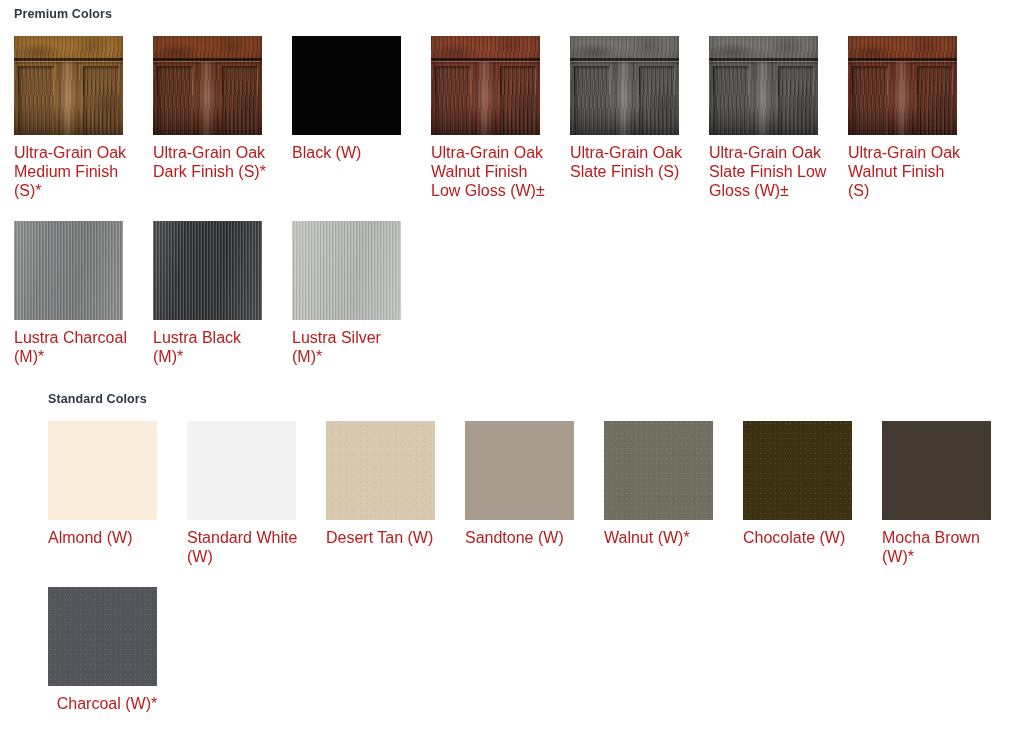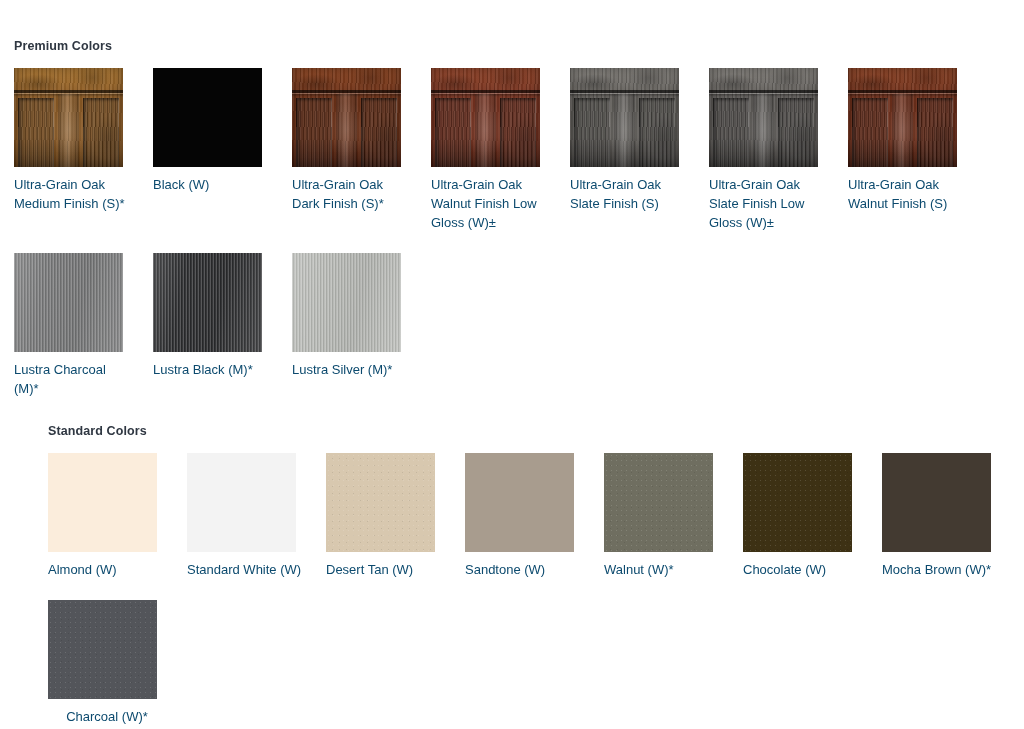--- a/index.html
+++ b/index.html
@@ -13,21 +13,20 @@
     font-family: "Liberation Sans", sans-serif;
     color: #3d4450;
     overflow: hidden;
     position: relative;
   }
   .catalog {
     position: absolute;
     left: 0;
     top: 0;
     width: 1024px;
-    margin-top: 32px;
   }
   .section { position: relative; }
   .section-heading {
     font-size: 12.5px;
     font-weight: bold;
     color: #2f3742;
     letter-spacing: 0.1px;
     padding-left: 14px;
     line-height: 16px;
   }
@@ -42,23 +41,23 @@
     display: block;
   }
   .swatch-chip {
     width: 109px;
     height: 99px;
     position: relative;
     overflow: hidden;
     background: #ffffff;
   }
   .swatch-label {
-    font-size: 13px;
+    font-size: 16px;
     line-height: 19px;
-    color: #0c4a6e;
+    color: #b91c1c;
     width: 118px;
     word-wrap: break-word;
   }
   .grainy::after {
     content: "";
     position: absolute;
     inset: 0;
     opacity: .30;
     background-image:
       radial-gradient(rgba(255,255,255,.45) .6px, transparent .7px),
@@ -177,38 +176,38 @@
               <div class="panel-l"></div>
               <div class="panel-r"></div>
               <div class="stile"></div>
               <div class="vignette"></div>
             </div>
           </div>
           <div class="spacer-sm"></div>
           <div class="swatch-label">Ultra-Grain Oak Medium Finish (S)*</div>
         </div>
         <div class="swatch-cell">
+          <div class="swatch-chip" style="background: linear-gradient(rgb(138, 67, 32) 0%, rgb(107, 49, 24) 30%, rgb(107, 49, 24) 70%, rgb(64, 25, 12) 100%);">
+            <div class="door">
+              <div class="field"></div>
+              <div class="blotch"></div>
+              <div class="rail"></div>
+              <div class="panel-l"></div>
+              <div class="panel-r"></div>
+              <div class="stile"></div>
+              <div class="vignette"></div>
+            </div>
+          </div>
+          <div class="spacer-sm"></div>
+          <div class="swatch-label">Ultra-Grain Oak Dark Finish (S)*</div>
+        </div>
+        <div class="swatch-cell">
           <div class="swatch-chip" style="background: rgb(5, 5, 5);"></div>
           <div class="spacer-sm"></div>
           <div class="swatch-label">Black (W)</div>
-        </div>
-        <div class="swatch-cell">
-          <div class="swatch-chip" style="background: linear-gradient(rgb(138, 67, 32) 0%, rgb(107, 49, 24) 30%, rgb(107, 49, 24) 70%, rgb(64, 25, 12) 100%);">
-            <div class="door">
-              <div class="field"></div>
-              <div class="blotch"></div>
-              <div class="rail"></div>
-              <div class="panel-l"></div>
-              <div class="panel-r"></div>
-              <div class="stile"></div>
-              <div class="vignette"></div>
-            </div>
-          </div>
-          <div class="spacer-sm"></div>
-          <div class="swatch-label">Ultra-Grain Oak Dark Finish (S)*</div>
         </div>
         <div class="swatch-cell">
           <div class="swatch-chip" style="background: linear-gradient(rgb(143, 66, 39) 0%, rgb(116, 50, 32) 30%, rgb(116, 50, 32) 70%, rgb(67, 26, 14) 100%);">
             <div class="door">
               <div class="field"></div>
               <div class="blotch"></div>
               <div class="rail"></div>
               <div class="panel-l"></div>
               <div class="panel-r"></div>
               <div class="stile"></div>

